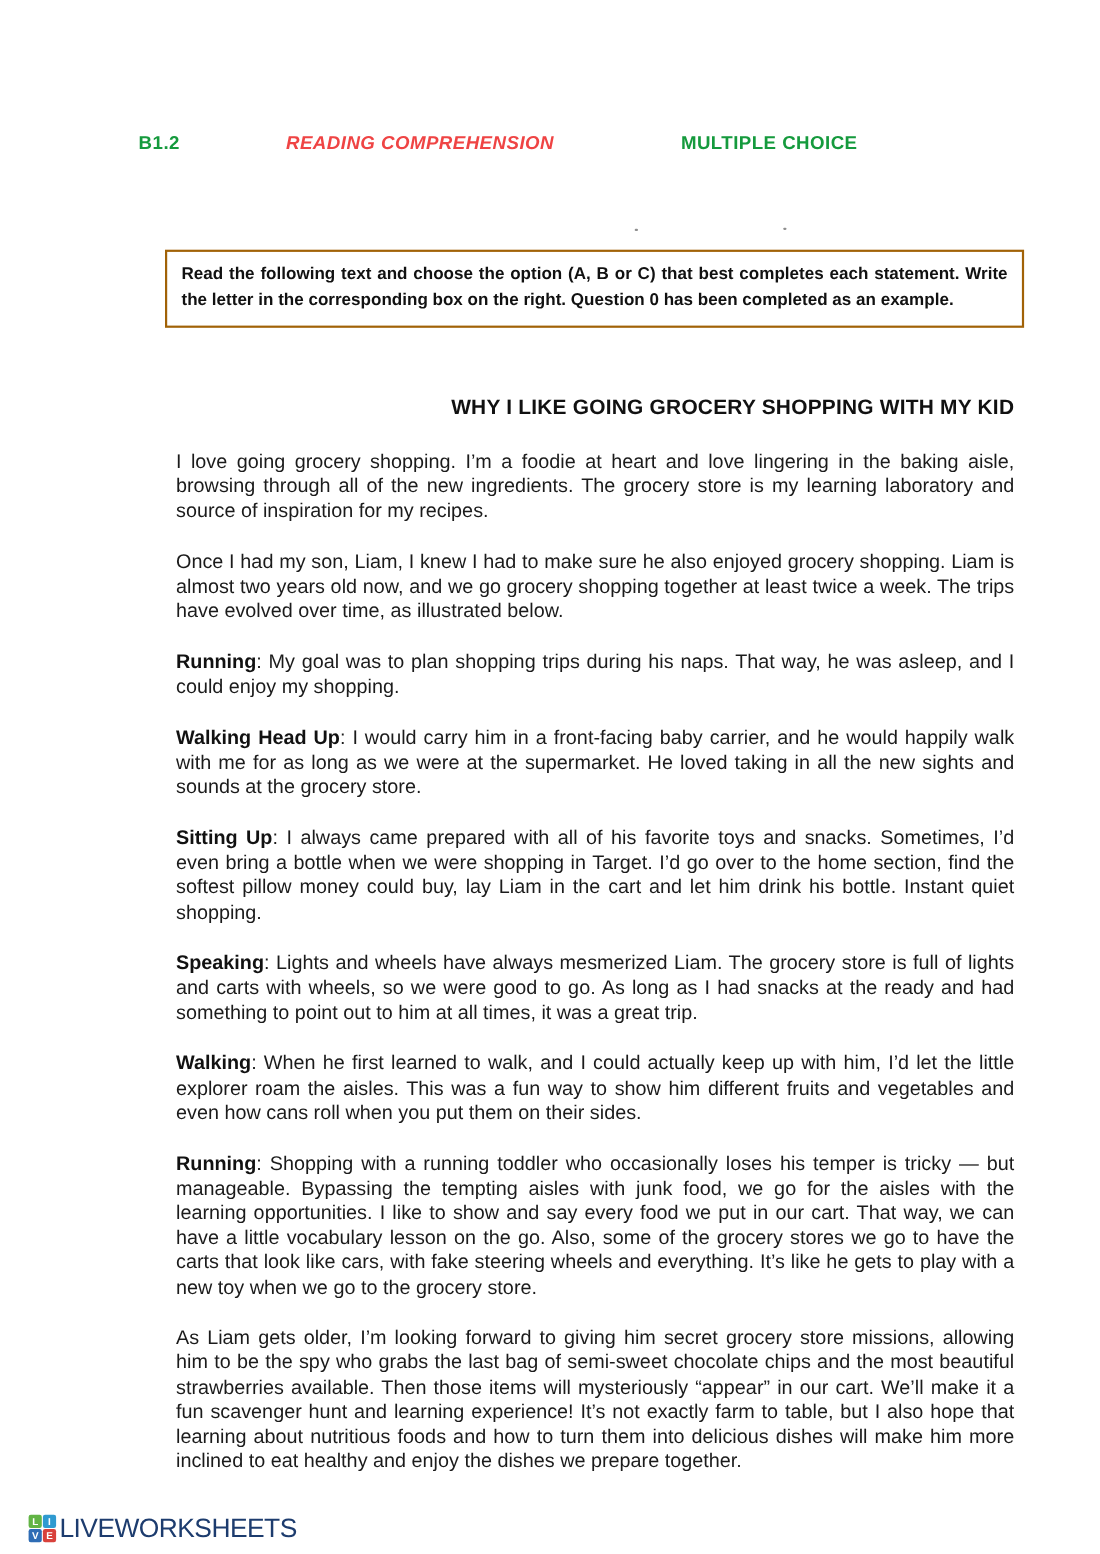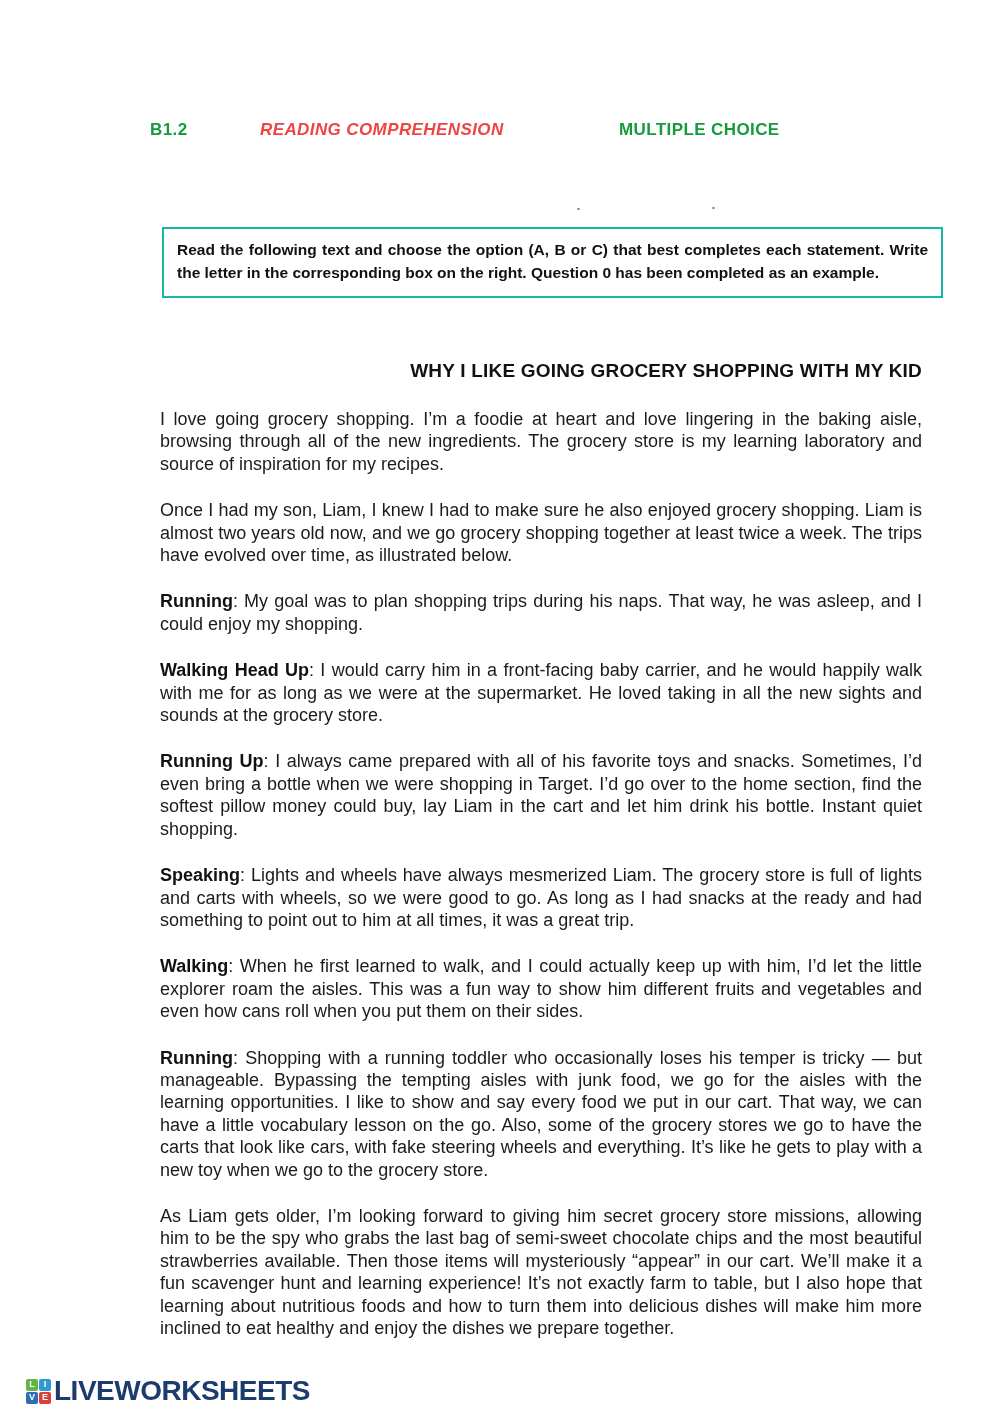--- a/index.html
+++ b/index.html
@@ -16,35 +16,35 @@
   
   .header { position: absolute; top: 120px; left: 0; width: 100%; height: 24px; }
   .header span {
     position: absolute;
     font-weight: 700;
     font-size: 17px;
     letter-spacing: 0.4px;
     color: #159a3d;
     white-space: nowrap;
   }
-  .level  { left: 150px; }
+  .level  { left: 126px; }
   .htitle { left: 260px; }
   .hsub   { left: 619px; }
 
   
   .scan-dot { position: absolute; width: 3px; height: 2px; background: #8f8f8f; border-radius: 1px; }
   .d1 { left: 577px; top: 208px; }
   .d2 { left: 712px; top: 207px; }
 
   
   .instruction-box {
     position: absolute;
-    left: 162px; top: 227px; width: 781px;
+    left: 150px; top: 227px; width: 781px;
     box-sizing: border-box;
-    border: 2px solid #14b8a6;
+    border: 2px solid #a16207;
     background: #fff;
     padding: 9px 13px 12px 13px;
   }
   .instruction-box p {
     margin: 0;
     font-weight: 700;
     font-size: 15.5px;
     line-height: 23px;
     text-align: justify;
     color: #111;
@@ -92,22 +92,22 @@
     color: #fff;
     font-size: 9px;
     font-weight: 700;
     line-height: 1;
     display: flex;
     align-items: center;
     justify-content: center;
     border-radius: 2px;
   }
   .logo-text {
-    font-size: 28px;
-    font-weight: 700;
+    font-size: 24px;
+    font-weight: 400;
     letter-spacing: -0.5px;
     color: #1d3c6e;
     line-height: 1;
   }
 </style>
 </head>
 <body>
 
 <div class="page">
 
@@ -124,21 +124,21 @@
     <p>Read the following text and choose the option (A, B or C) that best completes each statement. Write the letter in the corresponding box on the right. Question 0 has been completed as an example.</p>
   </div>
 
   <h1 class="article-title">WHY I LIKE GOING GROCERY SHOPPING WITH MY KID</h1>
 
   <div class="article-body" id="article-body">
       <p class="para">I love going grocery shopping. I’m a foodie at heart and love lingering in the baking aisle, browsing through all of the new ingredients. The grocery store is my learning laboratory and source of inspiration for my recipes.</p>
       <p class="para">Once I had my son, Liam, I knew I had to make sure he also enjoyed grocery shopping. Liam is almost two years old now, and we go grocery shopping together at least twice a week. The trips have evolved over time, as illustrated below.</p>
       <p class="para"><b>Running</b>: My goal was to plan shopping trips during his naps. That way, he was asleep, and I could enjoy my shopping.</p>
       <p class="para"><b>Walking Head Up</b>: I would carry him in a front-facing baby carrier, and he would happily walk with me for as long as we were at the supermarket. He loved taking in all the new sights and sounds at the grocery store.</p>
-      <p class="para"><b>Running Up</b>: I always came prepared with all of his favorite toys and snacks. Sometimes, I’d even bring a bottle when we were shopping in Target. I’d go over to the home section, find the softest pillow money could buy, lay Liam in the cart and let him drink his bottle. Instant quiet shopping.</p>
+      <p class="para"><b>Sitting Up</b>: I always came prepared with all of his favorite toys and snacks. Sometimes, I’d even bring a bottle when we were shopping in Target. I’d go over to the home section, find the softest pillow money could buy, lay Liam in the cart and let him drink his bottle. Instant quiet shopping.</p>
       <p class="para"><b>Speaking</b>: Lights and wheels have always mesmerized Liam. The grocery store is full of lights and carts with wheels, so we were good to go. As long as I had snacks at the ready and had something to point out to him at all times, it was a great trip.</p>
       <p class="para"><b>Walking</b>: When he first learned to walk, and I could actually keep up with him, I’d let the little explorer roam the aisles. This was a fun way to show him different fruits and vegetables and even how cans roll when you put them on their sides.</p>
       <p class="para"><b>Running</b>: Shopping with a running toddler who occasionally loses his temper is tricky — but manageable. Bypassing the tempting aisles with junk food, we go for the aisles with the learning opportunities. I like to show and say every food we put in our cart. That way, we can have a little vocabulary lesson on the go. Also, some of the grocery stores we go to have the carts that look like cars, with fake steering wheels and everything. It’s like he gets to play with a new toy when we go to the grocery store.</p>
       <p class="para">As Liam gets older, I’m looking forward to giving him secret grocery store missions, allowing him to be the spy who grabs the last bag of semi-sweet chocolate chips and the most beautiful strawberries available. Then those items will mysteriously “appear” in our cart. We’ll make it a fun scavenger hunt and learning experience! It’s not exactly farm to table, but I also hope that learning about nutritious foods and how to turn them into delicious dishes will make him more inclined to eat healthy and enjoy the dishes we prepare together.</p>
     </div>
 
   <div class="footer-logo">
     <div class="logo-grid" id="logo-grid">
         <div class="tile" style="background: rgb(98, 180, 69);">L</div>
         <div class="tile" style="background: rgb(47, 154, 208);">I</div>

